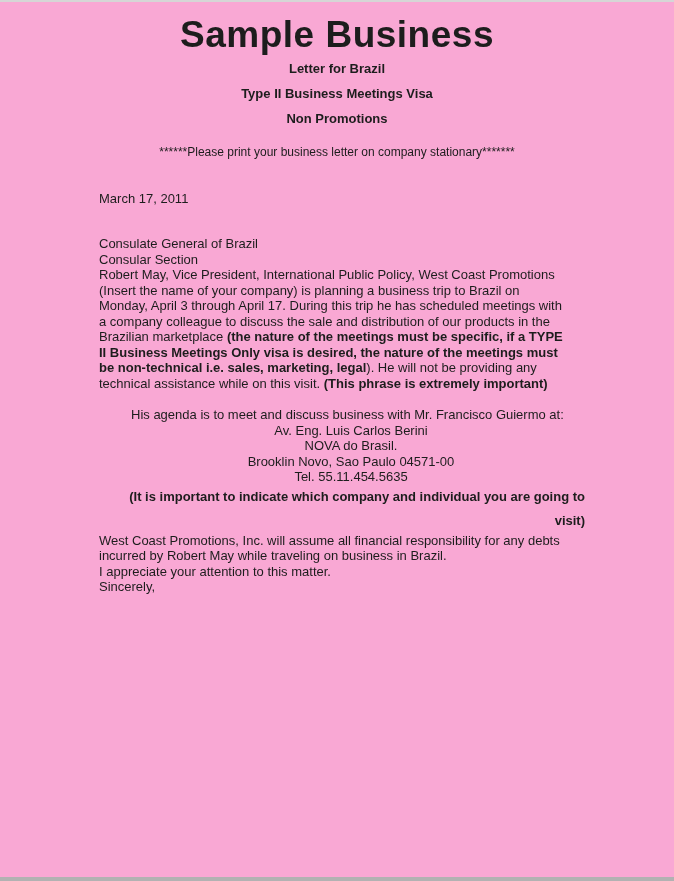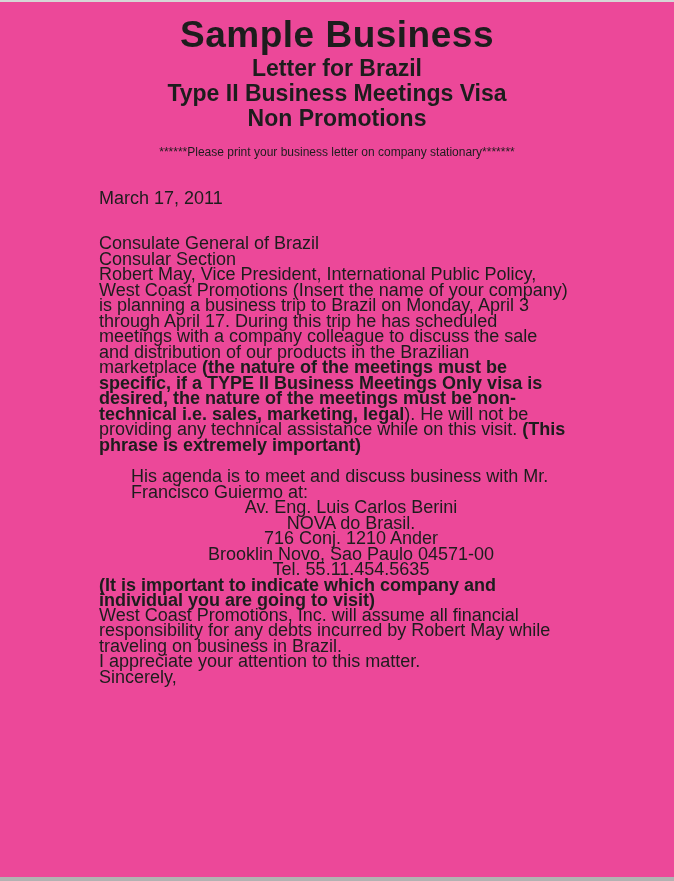--- a/index.html
+++ b/index.html
@@ -1,53 +1,53 @@
 <!DOCTYPE html>
 <html><head>
 <meta charset="utf-8">
 <style>
   html, body { margin: 0; padding: 0; background: #ffffff; }
   .page {
     position: relative;
     width: 674px;
     height: 881px;
-    background: #ec4899;
+    background: #f9a8d4;
     overflow: hidden;
     font-family: "Liberation Sans", "DejaVu Sans", sans-serif;
     color: #1d1d1d;
   }
   .edge { position: absolute; left: 0; right: 0; }
   .edge-top { top: 0; height: 2px; background: #d6d6d6; }
   .edge-bottom { bottom: 0; height: 4px; background: #b2b2b2; }
 
   .header { text-align: center; padding-top: 14px; }
   .title { margin: 0; font-size: 37px; line-height: 41px; font-weight: 700; letter-spacing: 0.5px; }
-  .subtitle { margin: 2px 0 0 0; font-size: 23px; line-height: 23px; font-weight: 700; }
+  .subtitle { margin: 2px 0 0 0; font-size: 13px; line-height: 23px; font-weight: 700; }
   .stationery { margin: 15px 0 0 0; font-size: 12px; line-height: 15.5px; font-weight: 400; }
 
   .body {
     margin: 30px 0 0 99px;
     width: 472px;
-    font-size: 18px;
+    font-size: 13px;
     line-height: 15.5px;
   }
   .body p { margin: 0; }
   .date-line { margin: 0; }
   .recipient { margin-top: 30px; }
   .salutation { margin-top: 16px; }
   .trip-para { margin-top: 14px; }
   .trip-para .b, .bold { font-weight: 700; }
   .agenda { margin-top: 16px; margin-left: 32px; }
   .contact-block { text-align: center; }
   .visit-note {
     margin: 13px 0 0 -7px;
     width: 486px;
-    text-align: left;
+    text-align: right;
     font-weight: 700;
-    line-height: 15px;
+    line-height: 24px;
   }
   .financial { margin-top: 13px; }
   .appreciation { margin-top: 17px; }
   .signoff { margin-top: 15px; }
   .signature { margin-top: 29px; }
 </style>
 </head>
 <body>
 
 <div class="page">
@@ -70,21 +70,20 @@
     </div>
 
 
     <p class="trip-para"><span>Robert May, Vice President, International Public Policy, West Coast Promotions (Insert the name of your company) is planning a business trip to Brazil on Monday, April 3 through April 17. During this trip he has scheduled meetings with a company colleague to discuss the sale and distribution of our products in the Brazilian marketplace </span><span class="b">(the nature of the meetings must be specific, if a TYPE II Business Meetings Only visa is desired, the nature of the meetings must be non-technical i.e. sales, marketing, legal</span><span>). He will not be providing any technical assistance while on this visit. </span><span class="b">(This phrase is extremely important)</span></p>
 
     <div class="agenda">
       <p>His agenda is to meet and discuss business with Mr. Francisco Guiermo at:</p>
       <div class="contact-block">
         <p>Av. Eng. Luis Carlos Berini</p>
         <p>NOVA do Brasil.</p>
-        <p>716 Conj. 1210 Ander</p>
         <p>Brooklin Novo, Sao Paulo 04571-00</p>
         <p>Tel. 55.11.454.5635</p>
       </div>
     </div>
 
     <p class="visit-note">(It is important to indicate which company and individual you are going to visit)</p>
 
     <p class="financial">West Coast Promotions, Inc. will assume all financial responsibility for any debts incurred by Robert May while traveling on business in Brazil.</p>
 
     <p class="appreciation">I appreciate your attention to this matter.</p>

